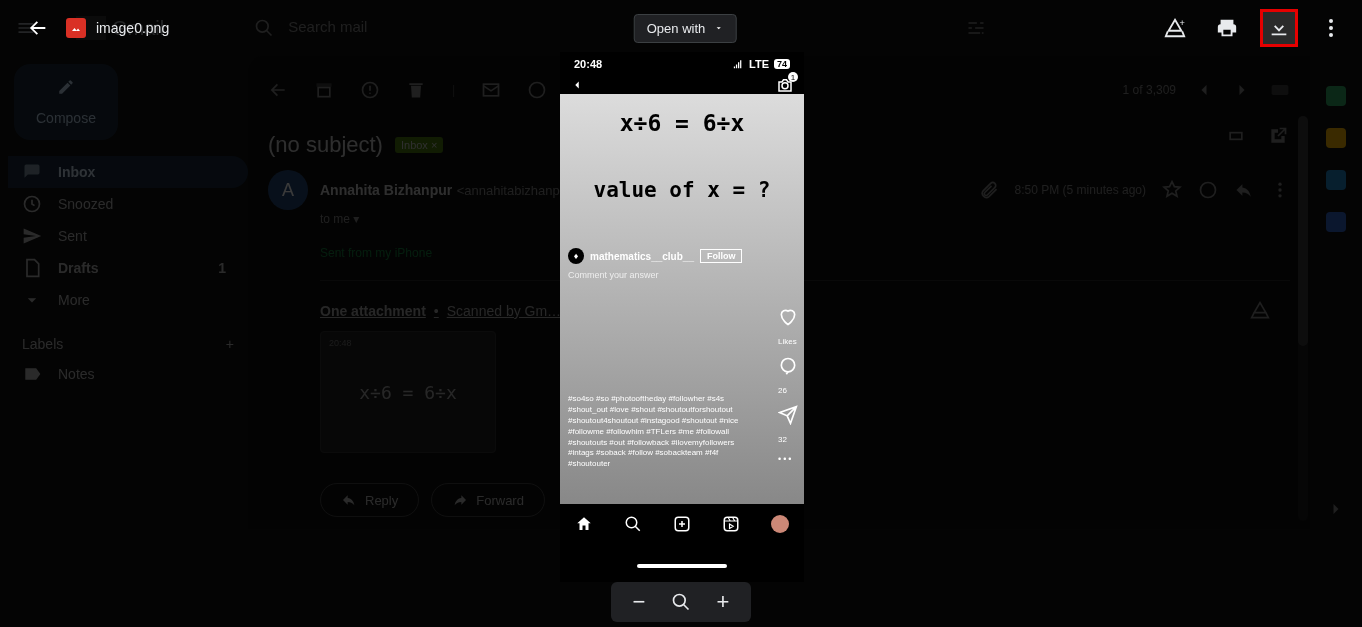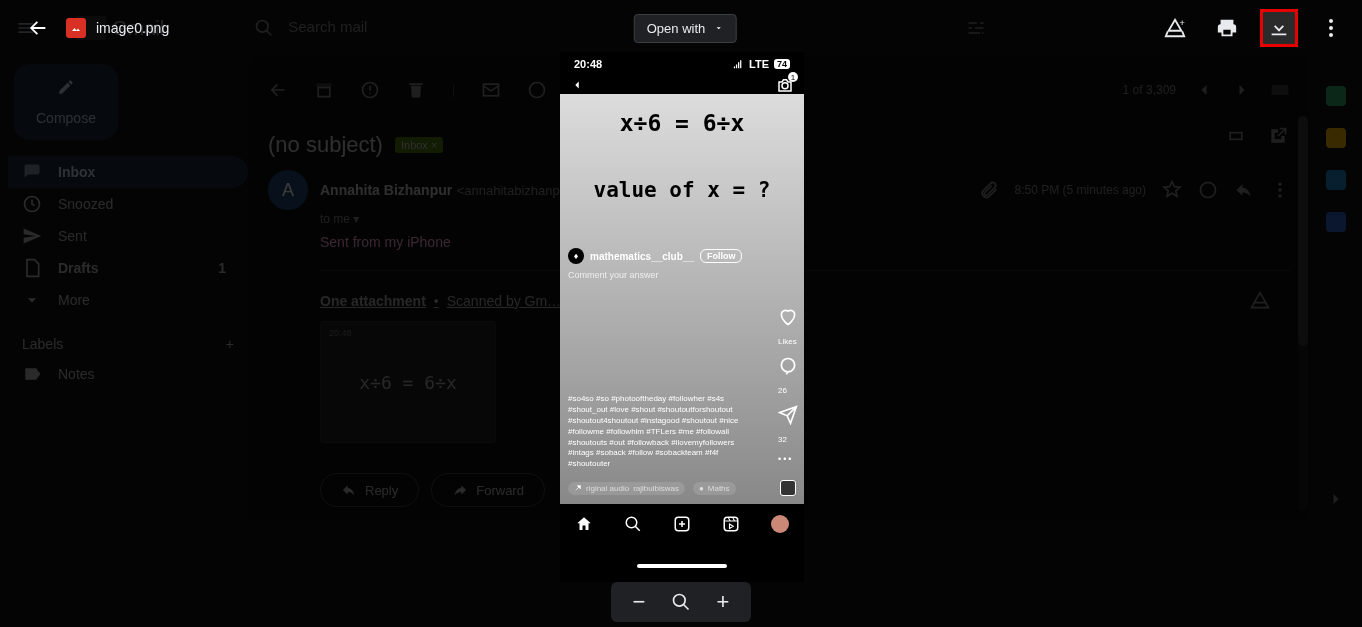--- a/index.html
+++ b/index.html
@@ -26,21 +26,21 @@
   .gm-toolbar { display: flex; align-items: center; gap: 26px; font-size: 12px; color: #888; height: 44px; }
   .gm-toolbar .right { margin-left: auto; display: flex; align-items: center; gap: 18px; }
   .gm-subject { font-size: 22px; color: #ccc; padding: 20px 0 12px; display: flex; align-items: center; gap: 12px;}
   .gm-label-chip { font-size: 11px; background: #4d7c0f; padding: 2px 6px; border-radius: 3px; }
   .gm-msghdr { display: flex; align-items: center; gap: 12px; }
   .gm-avatar { width: 40px; height: 40px; border-radius: 50%; background: #274a7a; color: #fff; display:flex; align-items:center; justify-content:center; font-size: 18px;}
   .gm-sender { font-weight: bold; color: #ccc; font-size: 14px;}
   .gm-senderemail { color: #888; font-size: 13px;}
   .gm-meta { margin-left: auto; display: flex; align-items: center; gap: 16px; font-size: 12px; color: #888;}
   .gm-tome { font-size: 12px; color: #888; margin-left: 52px; margin-top: 2px;}
-  .gm-bodytext { margin: 8px 0 20px 52px; font-size: 14px; color: #f9a8d4; }
+  .gm-bodytext { margin: 20px 0 20px 52px; font-size: 12px; color: #15803d; }
   .gm-atthdr { margin: 20px 0 10px 52px; font-size: 14px; color: #aaa; display:flex; align-items:center; gap:8px;text-decoration:underline;}
   .gm-attcard { width: 176px; height: 122px; margin-left: 52px; border: 1px solid #333; border-radius: 4px; background: #222; display:flex; align-items:center; justify-content:center; color:#666; font-size:12px; position:relative;}
   .gm-attcard .eq { font-family: monospace; font-size: 18px; color:#aaa;}
   .gm-replybar { margin: 30px 0 0 52px; display:flex; gap:12px;}
   .gm-replybtn { border:1px solid #444; border-radius: 20px; padding: 8px 20px; font-size: 13px; color:#bbb; display:flex; align-items:center; gap:8px;}
   .gm-rightcol { width: 52px; display:flex; flex-direction:column; align-items:center; gap:22px; padding-top: 30px;}
   .gm-rightcol .ic{width:20px; height:20px; border-radius:4px; background:#444;}
   .gm-rightcol .ic.cal{background:#3a6;} .gm-rightcol .ic.keep{background:#fb0;} .gm-rightcol .ic.task{background:#28c;} .gm-rightcol .ic.ppl{background:#36c;}
   .gm-print-row { position:absolute; top: 70px; right: 22px; display:flex; gap:22px; color:#888;}
   .scrollbar { position:absolute; right:2px; top:60px; bottom:8px; width:10px; background:#1a1a1a; border-radius:5px;}
@@ -62,21 +62,21 @@
   .pv-image { position:absolute; left:560px; top:52px; width:244px; height:530px; background:#000; color:#fff; font-family: Arial, sans-serif;}
   .ig-status { display:flex; justify-content:space-between; padding:6px 14px 2px; font-size:11px; font-weight:600;}
   .ig-status .r { display:flex; gap:5px; align-items:center;}
   .ig-head { display:flex; justify-content:space-between; align-items:center; padding: 4px 10px 0;}
   .ig-content { position:relative; background:linear-gradient(#dcdcdc,#888); height:410px; color:#000;}
   .ig-content .eq { text-align:center; font-family: monospace; font-weight:900; font-size:23px; padding-top:16px; letter-spacing:0;}
   .ig-content .q  { text-align:center; font-family: monospace; font-weight:900; font-size:21px; padding-top:42px;}
   .ig-content .opts { text-align:center; font-family: monospace; font-weight:900; font-size:19px; line-height:1.5; padding-top:34px;}
   .ig-author { position:absolute; top:154px; left:8px; display:flex; align-items:center; gap:6px; color:#fff; font-size:10px; font-weight:600;}
   .ig-author .av{width:16px;height:16px;border-radius:50%;background:#000; display:flex;align-items:center;justify-content:center;font-size:9px;}
-  .ig-author .pill{border:1px solid #fff; border-radius:6px; padding:1px 6px; font-size:9px;}
+  .ig-author .pill{border:1px solid #fff; border-radius:0; padding:1px 6px; font-size:9px;}
   .ig-cya{ position:absolute; top:176px; left:8px; font-size:9px; color:#eee;}
   .ig-rail { position:absolute; right:6px; bottom:40px; display:flex; flex-direction:column; gap:10px; color:#fff; font-size:9px;}
   .ig-rail .lbl{font-size:8px;}
   .ig-tags { position:absolute; left:8px; bottom:34px; right:50px; font-size:8px; color:#fff; line-height:1.35;}
   .ig-audio { position:absolute; bottom:8px; left:8px; right:8px; display:flex; align-items:center; gap:8px; font-size:8px; color:#ddd;}
   .ig-chip{ background:rgba(255,255,255,0.12); border-radius:10px; padding:2px 6px; display:flex; gap:4px; align-items:center;}
   .ig-nav { height:40px; background:#000; display:flex; justify-content:space-around; align-items:center;}
   .ig-nav .navav{width:18px;height:18px;border-radius:50%;background:#c87;}
   .ig-homebar{ width:90px; height:4px; background:#fff; border-radius:4px; margin: 0 auto;}
   .ig-footer{height:30px; display:flex; flex-direction:column; justify-content:flex-end; background:#000;}
@@ -389,31 +389,20 @@
       <span class="lbl">26</span>
       <svg width="20" height="20" viewBox="0 0 24 24">
           <path fill="none" stroke="#fff" stroke-width="2" d="M22 2L11 13M22 2l-7 20-4-9-9-4z"></path>
         </svg>
       <span class="lbl">32</span>
       <span style="letter-spacing:2px">•••</span>
     </div>
 
     <div class="ig-tags">#so4so #so #photooftheday #followher #s4s #shout_out #love #shout #shoutoutforshoutout #shoutout4shoutout #instagood #shoutout #nice #followme #followhim #TFLers #me #followall #shoutouts #out #followback #ilovemyfollowers #intags #soback #follow #sobackteam #f4f #shoutouter</div>
 
-    <div class="ig-audio">
-      <span class="ig-chip">
-        <svg width="8" height="8" viewBox="0 0 24 24">
-            <path fill="#fff" d="M5 19L19 5M9 5h10v10" stroke="#fff" stroke-width="2"></path>
-          </svg>
-        <span>riginal audio</span>
-        <span>rajibulbiswas</span>
-      </span>
-      <span class="ig-chip">● <span>Maths</span></span>
-      <div style="margin-left:auto;width:16px;height:16px;border:1px solid #fff;border-radius:3px;background:#333"></div>
-    </div>
   </div>
 
   <div class="ig-nav">
     <svg width="18" height="18" viewBox="0 0 24 24">
         <path fill="#fff" d="M12 3l9 8h-3v9h-4v-6h-4v6H6v-9H3z"></path>
       </svg>
     <svg width="18" height="18" viewBox="0 0 24 24">
         <circle cx="10" cy="10" r="7" fill="none" stroke="#fff" stroke-width="2"></circle>
         <line x1="15" y1="15" x2="21" y2="21" stroke="#fff" stroke-width="2"></line>
       </svg>

